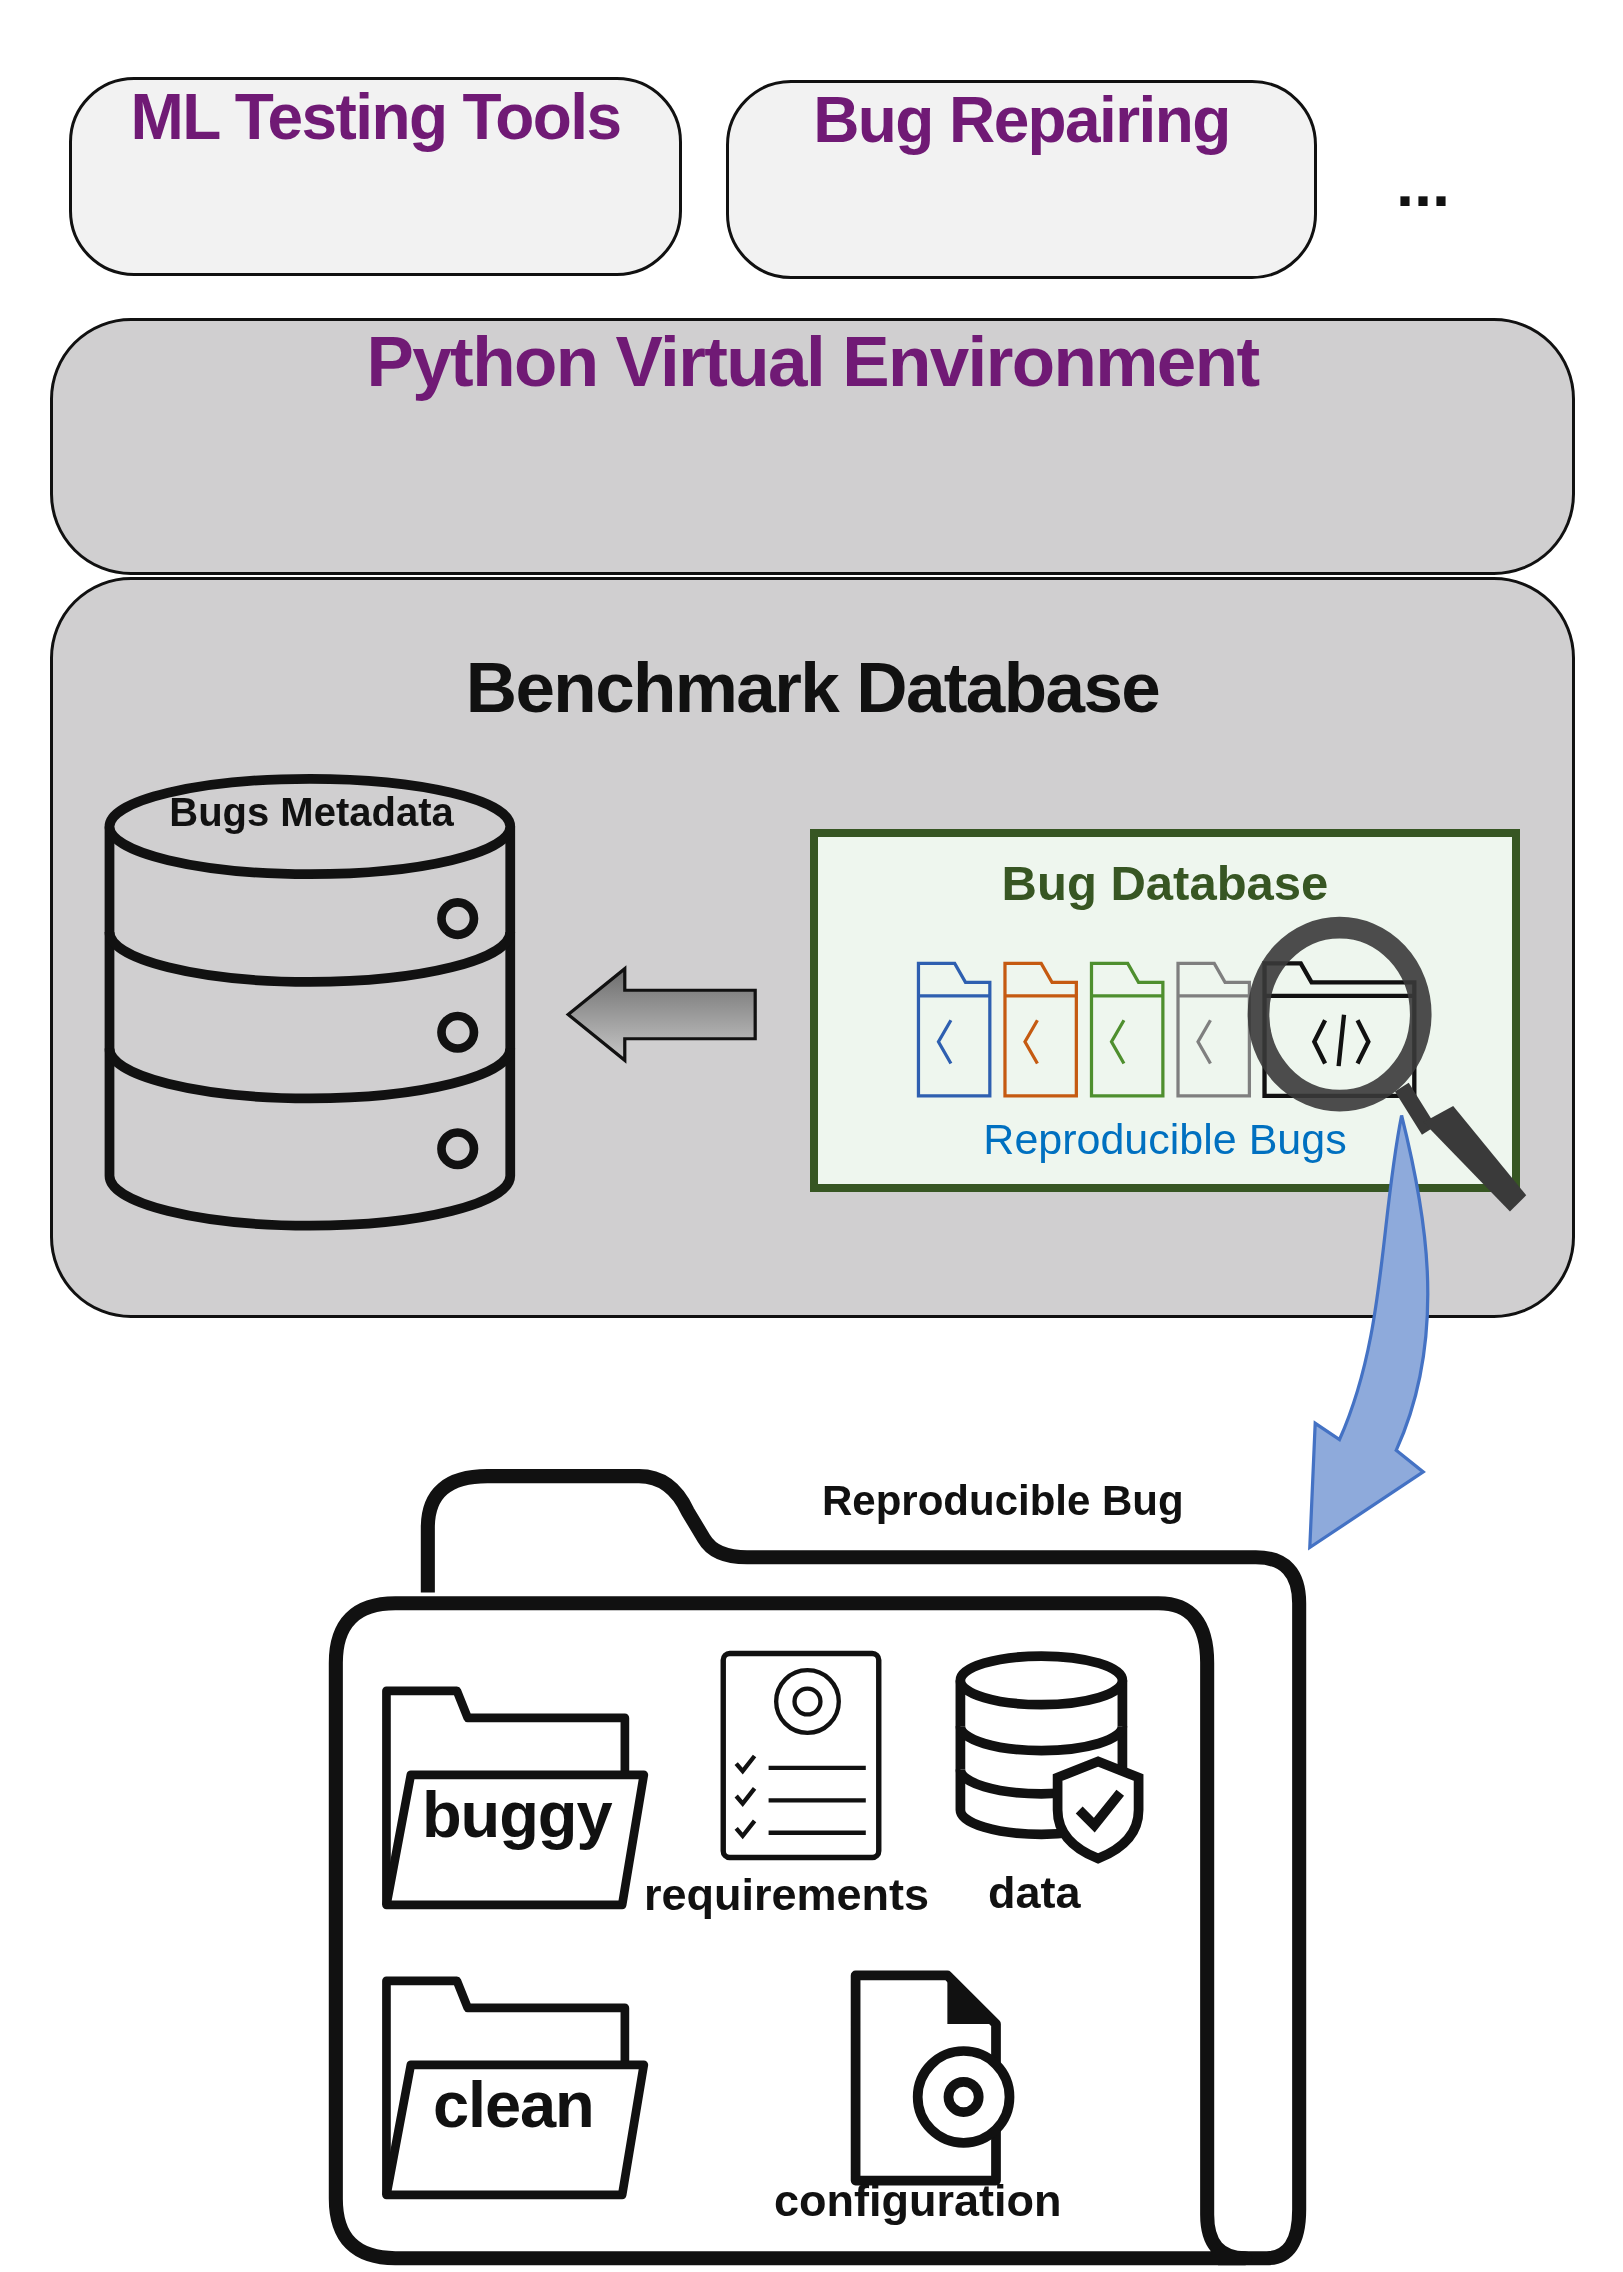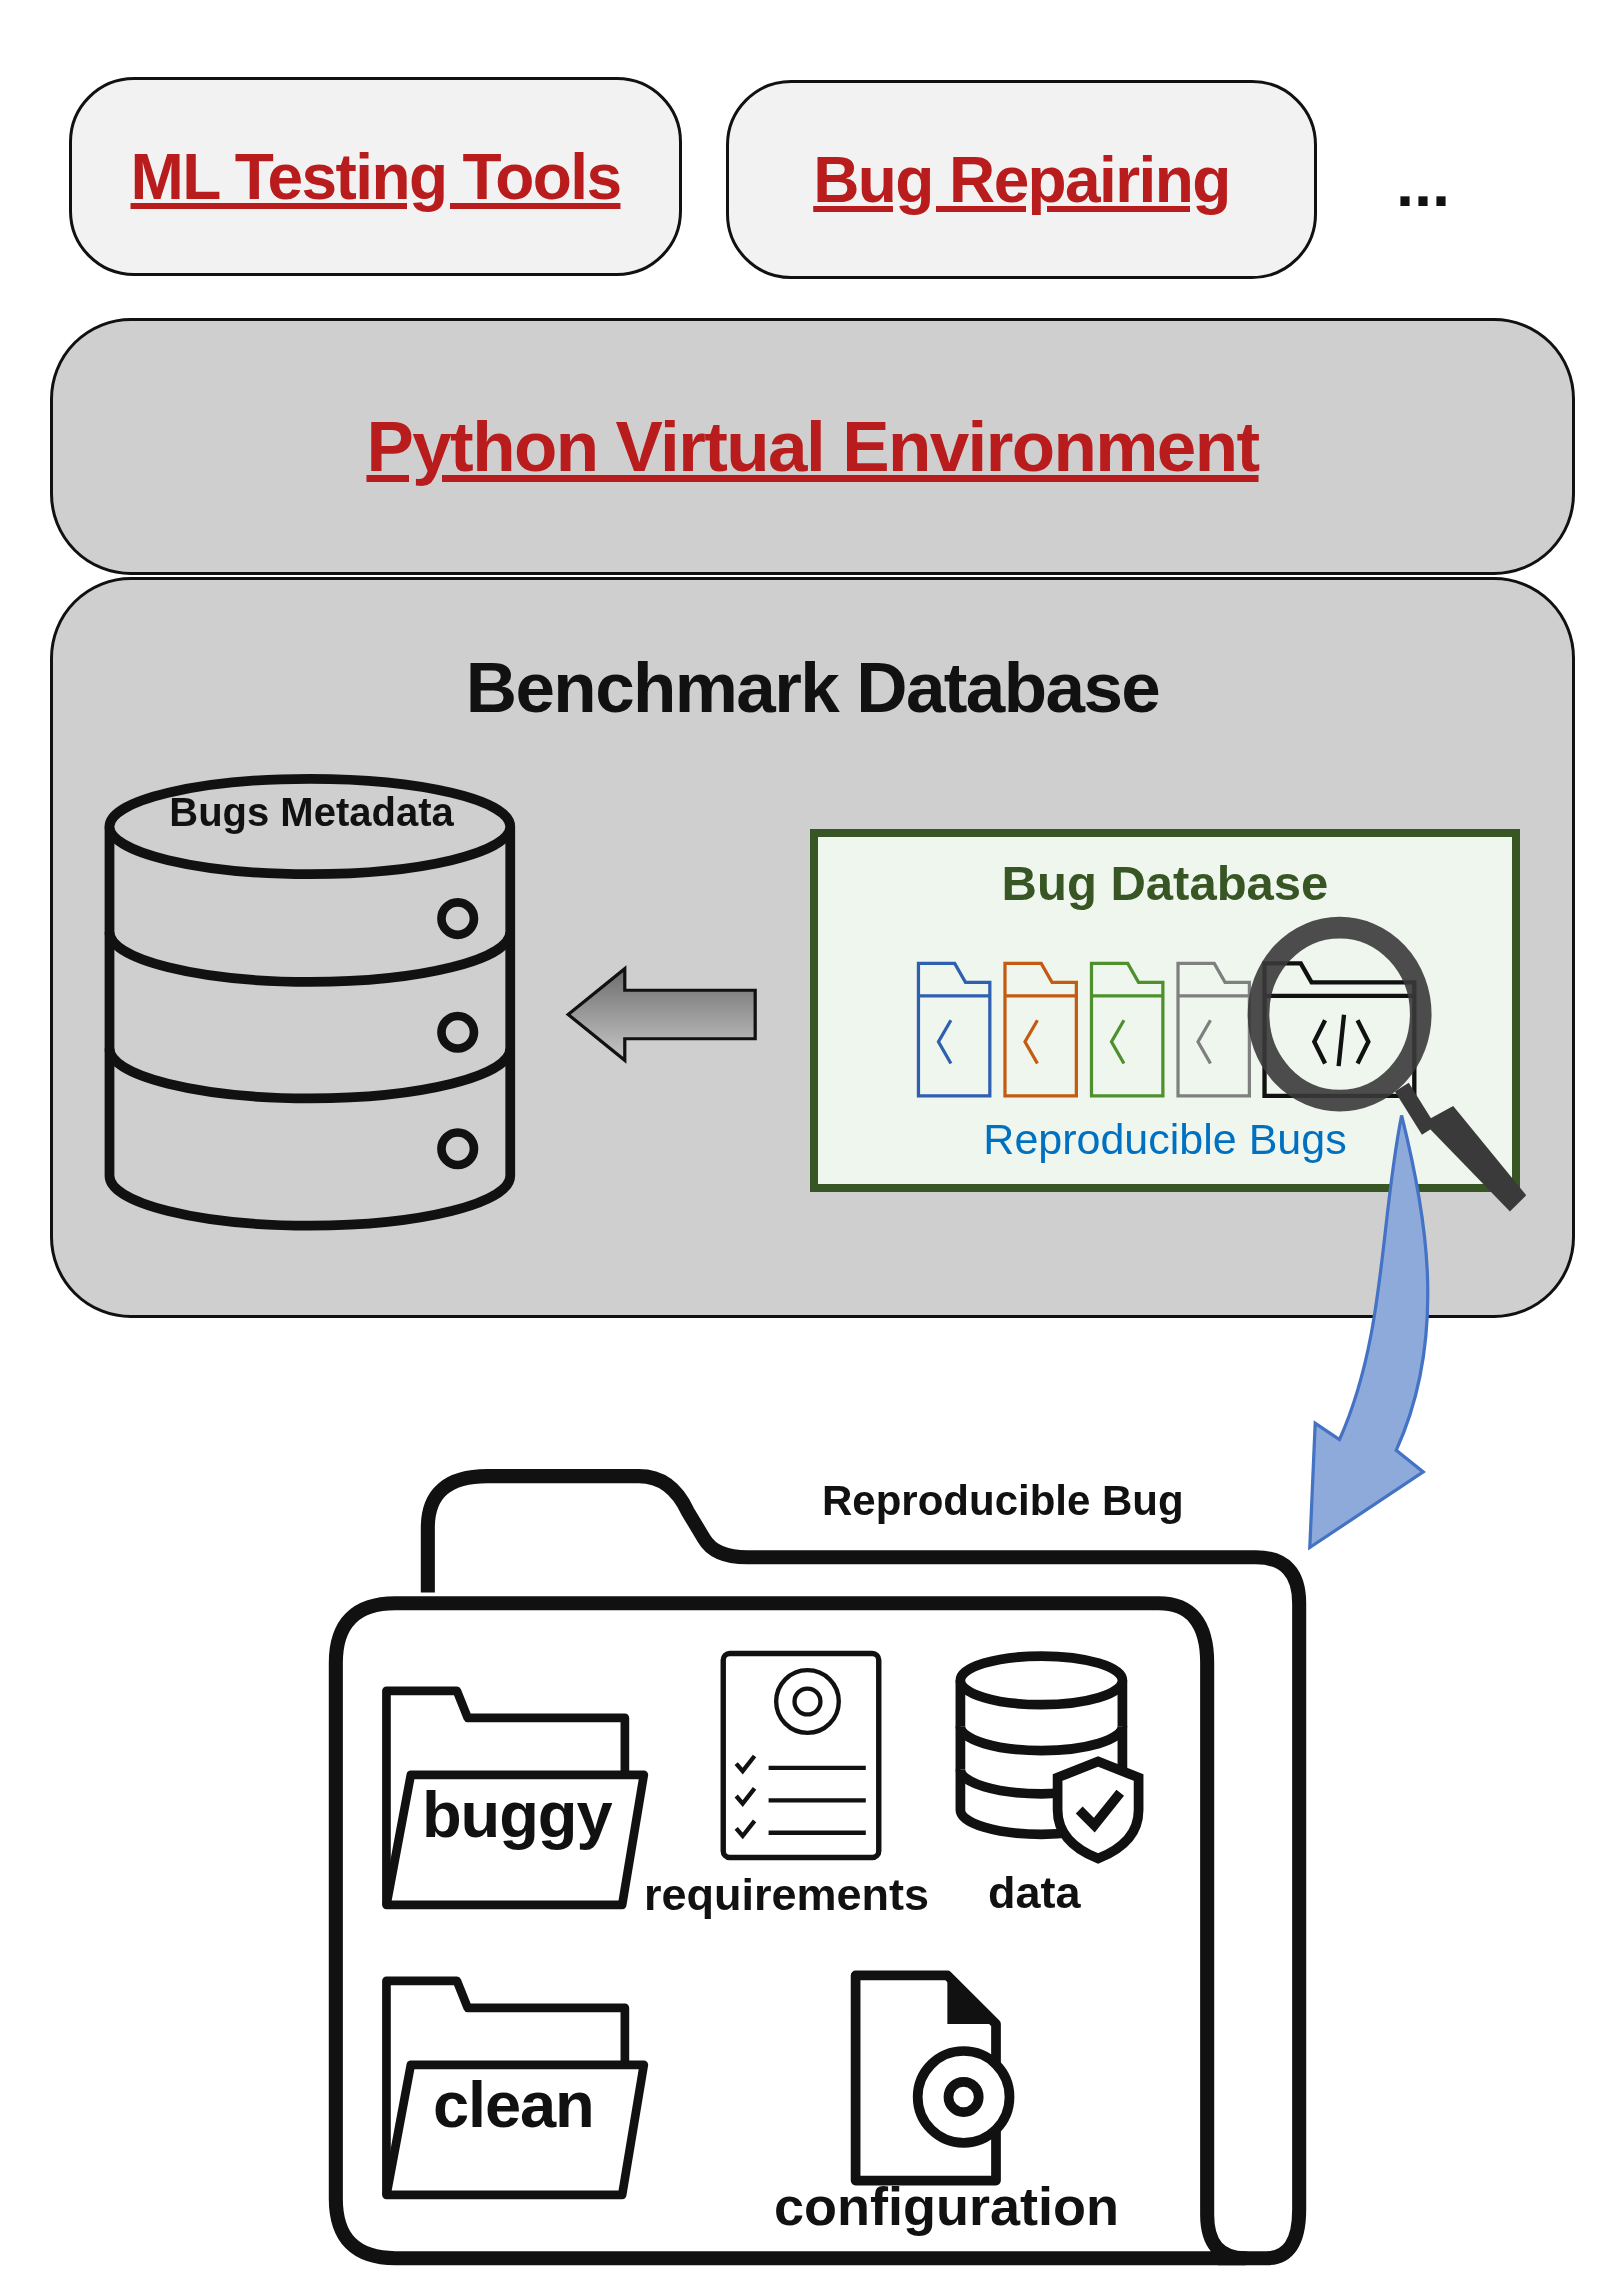--- a/index.html
+++ b/index.html
@@ -1,18 +1,18 @@
 <!DOCTYPE html>
 <html style="font-size:8.7px"><head>
 <meta charset="utf-8">
 <style>
   html,body{margin:0;padding:0;background:#fff;}
   body{width:1623px;height:2273px;position:relative;overflow:hidden;font-family:"Liberation Sans","DejaVu Sans",sans-serif;}
   .abs{position:absolute;}
-  .pill{position:absolute;border:3.2px solid #111;border-radius:65px;box-sizing:border-box;display:flex;align-items:center;justify-content:center;font-weight:bold;color:#b91c1c;text-decoration:underline;}
+  .pill{position:absolute;border:3.2px solid #111;border-radius:65px;box-sizing:border-box;display:flex;justify-content:center;font-weight:bold;color:#701a75;}
   .top-pill{background:#f2f2f2;font-size:64px;letter-spacing:-1.6px;}
   .env{background:#d0cfd0;font-size:71px;letter-spacing:-1.6px;border-radius:81px;}
   .bench{position:absolute;left:50px;top:577px;width:1525px;height:741px;background:#d0cfd0;border:3.2px solid #111;border-radius:81px;box-sizing:border-box;}
   .bench-title{position:absolute;left:0;right:0;top:51px;text-align:center;font-size:71px;font-weight:bold;letter-spacing:-1.6px;color:#111;margin-top:16px;}
   .label{position:absolute;font-weight:bold;white-space:nowrap;color:#111;}
   svg{position:absolute;overflow:visible;}
 </style>
 </head>
 <body>
 
@@ -142,14 +142,14 @@
 <div class="label" style="left:433px;top:2067px;font-size:65px;letter-spacing:-1.1px;">clean</div>
 
 <svg style="left:850px;top:1970px;" width="184" height="216" viewBox="0 0 340 400">
   <path d="M10 10 L180 10 L270 100 L270 390 L10 390 Z" fill="#fff" stroke="#111" stroke-width="18" stroke-linejoin="round"></path>
   <path d="M180 10 L180 100 L270 100 Z" fill="#111"></path>
   <g fill="#fff" stroke="#111" stroke-width="18">
     <circle cx="210" cy="235" r="85"></circle>
       <circle cx="210" cy="235" r="28"></circle>
   </g>
 </svg>
-<div class="label" style="left:774px;top:2175px;font-size:54px;">configuration</div>
+<div class="label" style="left:774px;top:2175px;font-size:45px;">configuration</div>
 
 
 </body></html>

